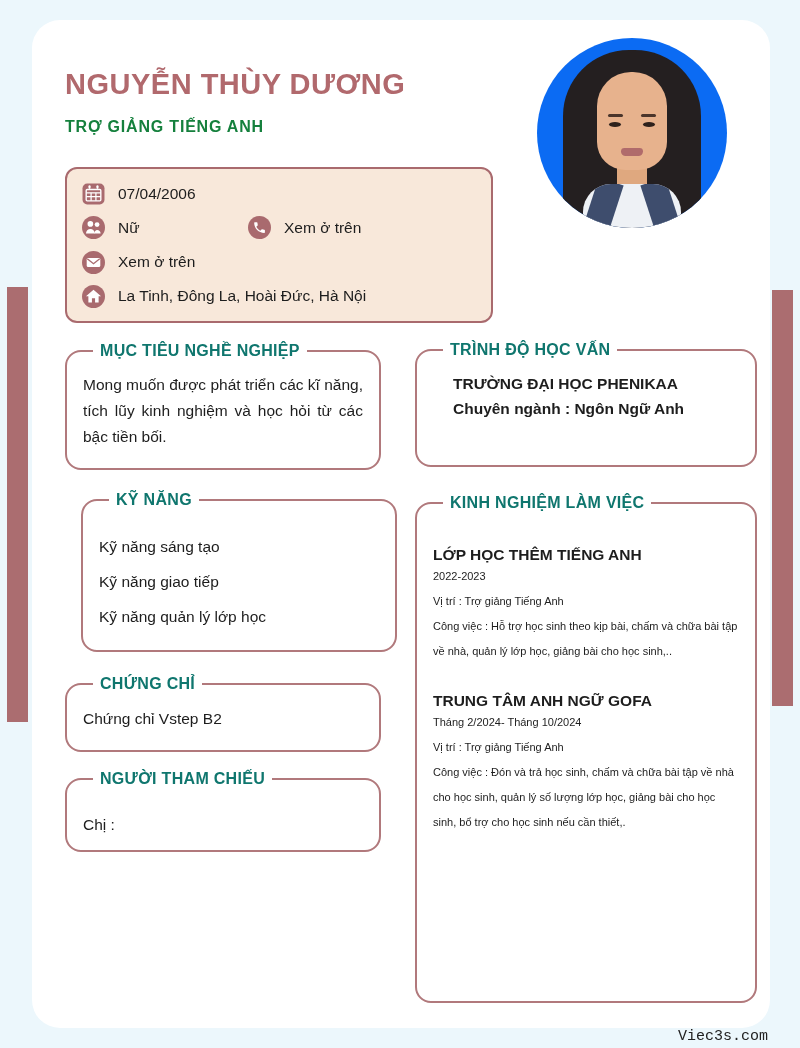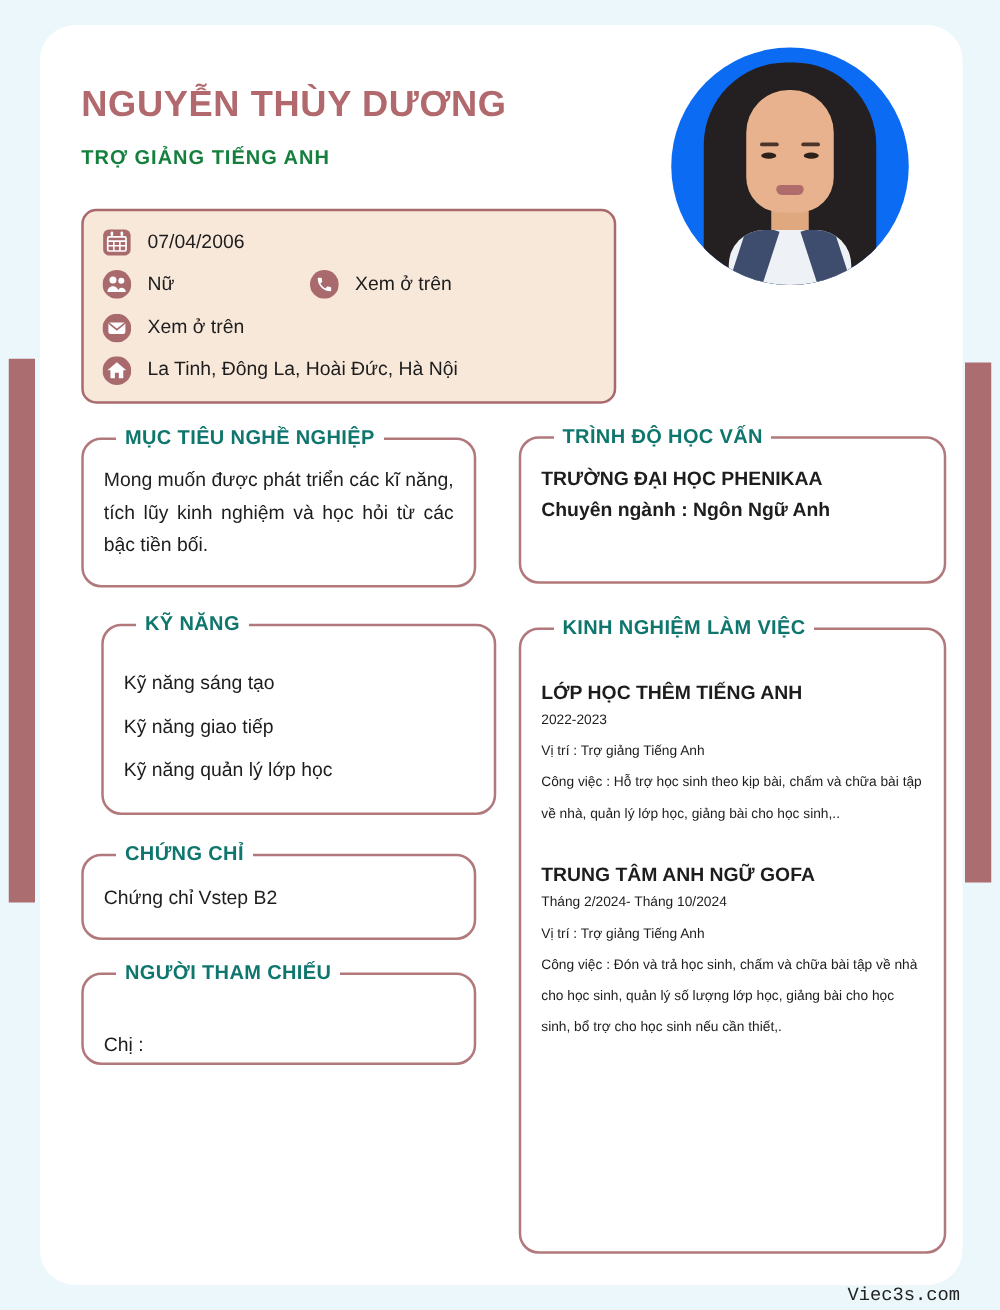--- a/index.html
+++ b/index.html
@@ -73,22 +73,22 @@
   .fs-certs      { left:33px;  top:655px; width:316px; height:77px;  }
   .fs-refs       { left:33px;  top:750px; width:316px; height:82px;  }
   .fs-education  { left:383px; top:321px; width:342px; height:126px; }
   .fs-experience { left:383px; top:474px; width:342px; height:509px; }
 
   .body-text { font-size:15.5px; line-height:26px; }
   .fs-objective .body-text { margin-top:12px; text-align:justify; }
   .skill-list { margin-top:27px; }
   .skill-list p { font-size:15.5px; margin-bottom:13px; line-height:22px; }
   .fs-certs .body-text { margin-top:13px; }
-  .fs-refs  .body-text { margin-top:36px; }
-  .edu { margin-top:12px; font-size:15.5px; font-weight:700; line-height:25px; }
+  .fs-refs  .body-text { margin-top:24px; }
+  .edu { margin-top:12px; font-size:15.5px; font-weight:700; line-height:25px;margin-left:20px; }
   .exp { margin-top:34px; }
   .job .employer { font-size:15.5px; font-weight:700; }
   .job p { font-size:11px; line-height:25px; }
   .job + .job { margin-top:28px; }
 
   .watermark {
     position:absolute; right:32px; bottom:3px;
     font-family:"Liberation Mono","DejaVu Sans Mono",monospace;
     font-size:15px; color:#222;
   }

